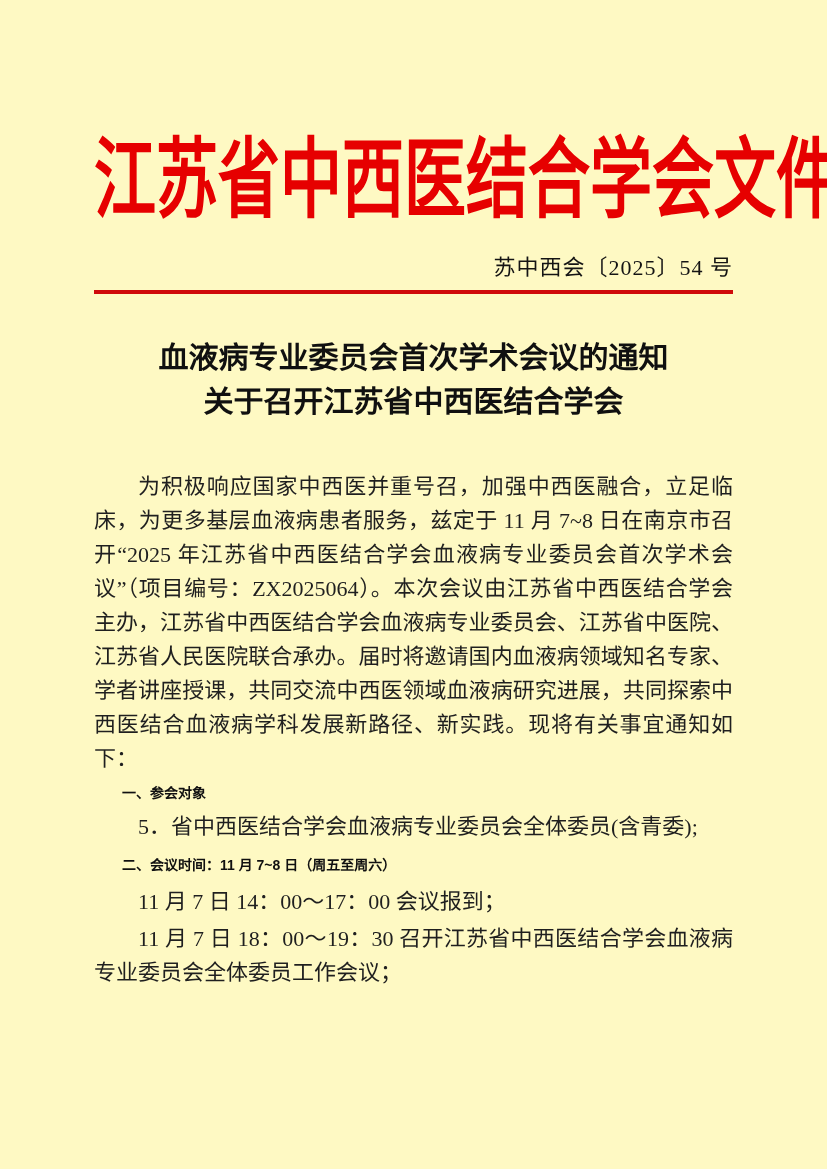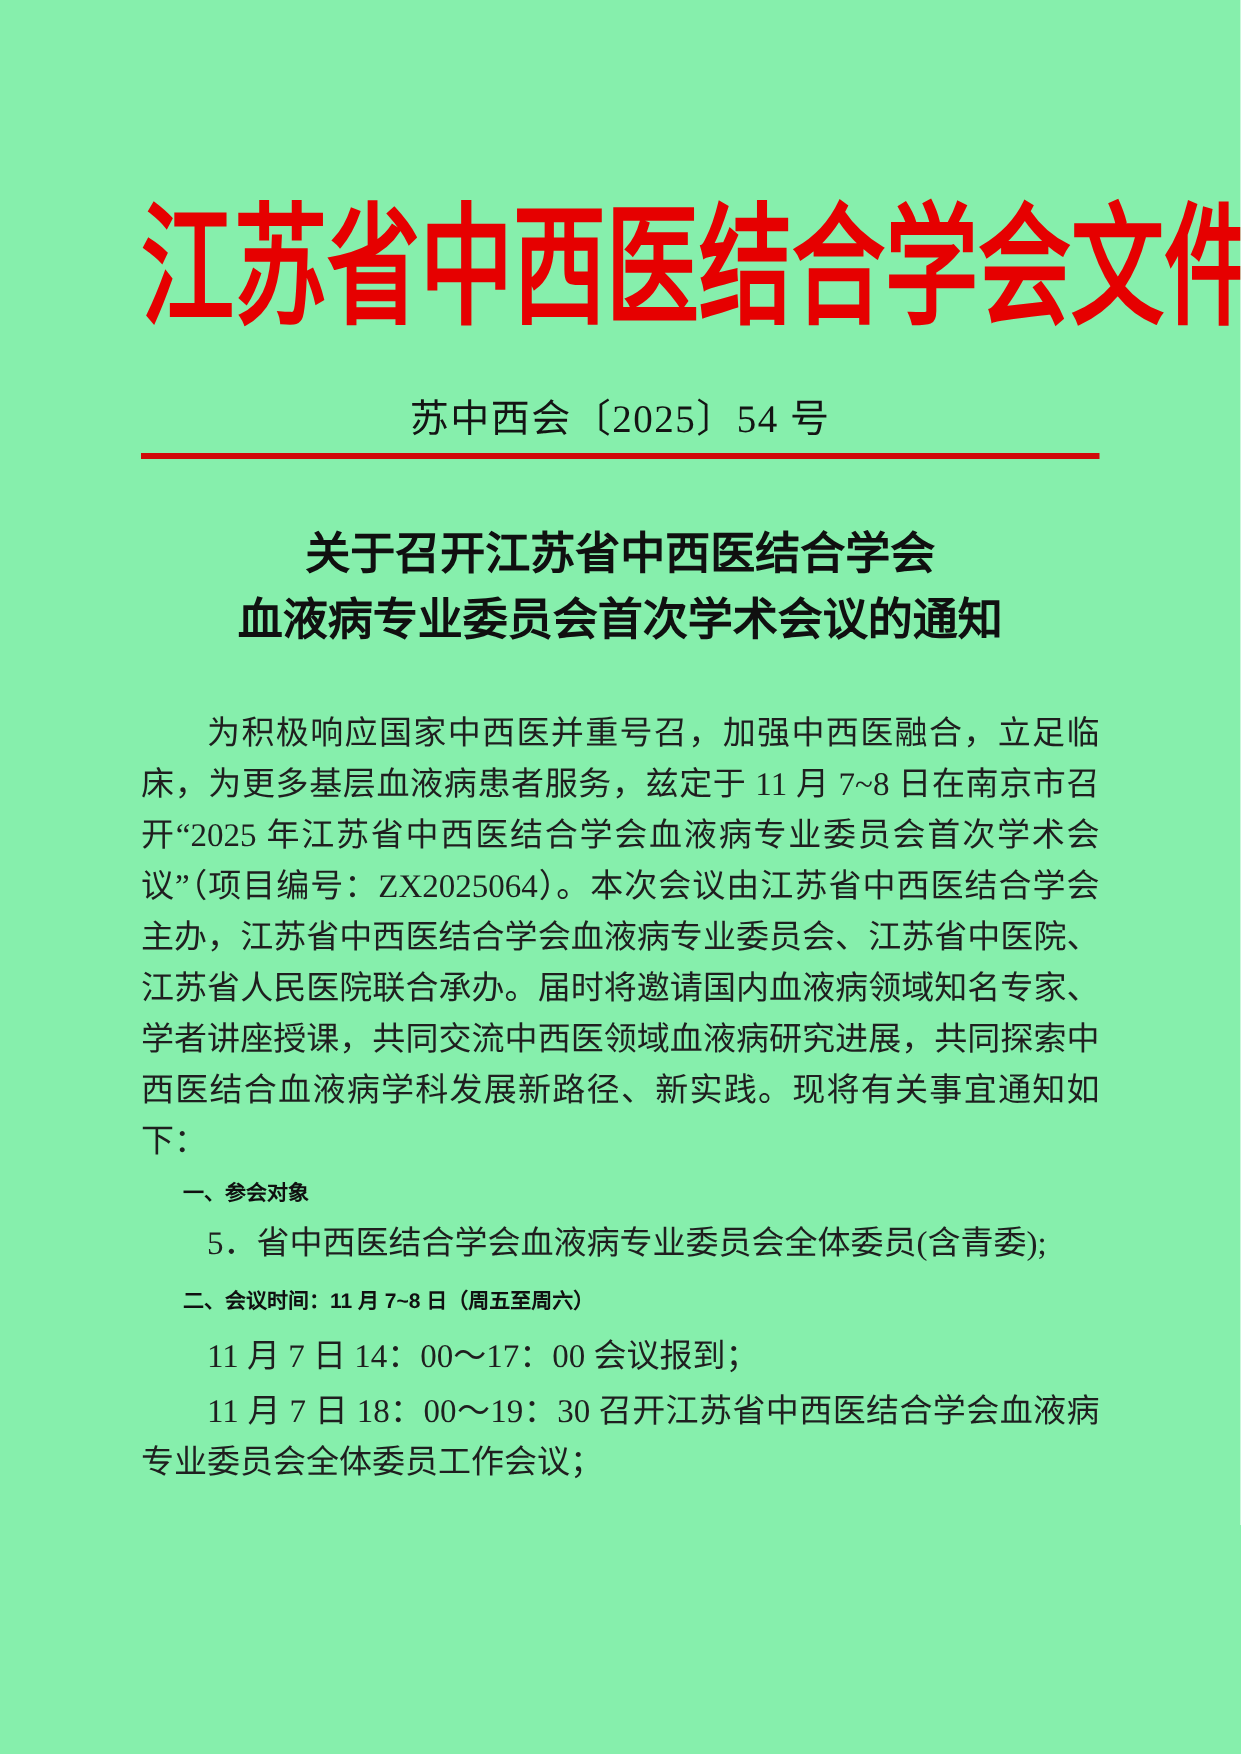--- a/index.html
+++ b/index.html
@@ -11,21 +11,21 @@
   html, body {
     margin: 0;
     padding: 0;
     background: #ffffff;
   }
   .page {
     position: relative;
     width: 827px;
     height: 1169px;
     margin: 0 auto;
-    background: #86efac;
+    background: #fef9c3;
     padding: 0 94px;
     box-sizing: border-box;
     overflow: hidden;
     color: var(--ink);
     font-family: "Liberation Serif", "DejaVu Serif", serif;
   }
   
   .letterhead {
     margin: 133px 0 0 0;
     height: 94px;
@@ -35,23 +35,23 @@
     font-family: "Liberation Serif", "DejaVu Serif", serif;
     font-weight: bold;
     font-size: 62px;
     white-space: nowrap;
     transform: scaleY(1.42);
     transform-origin: 50% 50%;
     letter-spacing: 0;
   }
   
   .doc-number {
-    margin-top: 39px;
-    text-align: center;
-    font-size: 26px;
+    margin-top: 27px;
+    text-align: right;
+    font-size: 22px;
     line-height: 27px;
     letter-spacing: 1px;
     color: #141414;
   }
   
   .red-rule {
     border: none;
     height: 4px;
     background: var(--rule-red);
     margin: 9px 0 0 0;
@@ -61,21 +61,21 @@
     margin-top: 42px;
     text-align: center;
     font-weight: bold;
     font-size: 30px;
     line-height: 44px;
     color: #101010;
     font-family: "Liberation Serif", "DejaVu Serif", serif;
   }
   
   .doc-body {
-    margin-top: 36px;
+    margin-top: 46px;
     font-size: 22px;
     line-height: 34px;
   }
   .doc-body p {
     margin: 0;
     text-align: justify;
     text-justify: inter-ideograph;
     text-indent: 2em;
   }
   .sec-heading {
@@ -99,22 +99,22 @@
 
 <div class="page">
 
   <h1 class="letterhead">江苏省中西医结合学会文件</h1>
 
   <div class="doc-number">苏中西会〔2025〕54 号</div>
 
   <hr class="red-rule">
 
   <h2 class="notice-title">
+    <span style="display:block">血液病专业委员会首次学术会议的通知</span>
     <span style="display:block">关于召开江苏省中西医结合学会</span>
-    <span style="display:block">血液病专业委员会首次学术会议的通知</span>
   </h2>
 
   <div class="doc-body">
 
     <p>为积极响应国家中西医并重号召，加强中西医融合，立足临床，为更多基层血液病患者服务，兹定于 11 月 7~8 日在南京市召开“2025 年江苏省中西医结合学会血液病专业委员会首次学术会议”（项目编号：ZX2025064）。本次会议由江苏省中西医结合学会主办，江苏省中西医结合学会血液病专业委员会、江苏省中医院、江苏省人民医院联合承办。届时将邀请国内血液病领域知名专家、学者讲座授课，共同交流中西医领域血液病研究进展，共同探索中西医结合血液病学科发展新路径、新实践。现将有关事宜通知如下：</p>
 
     <h3 class="sec-heading">一、参会对象</h3>
 
     <p>5．省中西医结合学会血液病专业委员会全体委员(含青委);</p>
 

